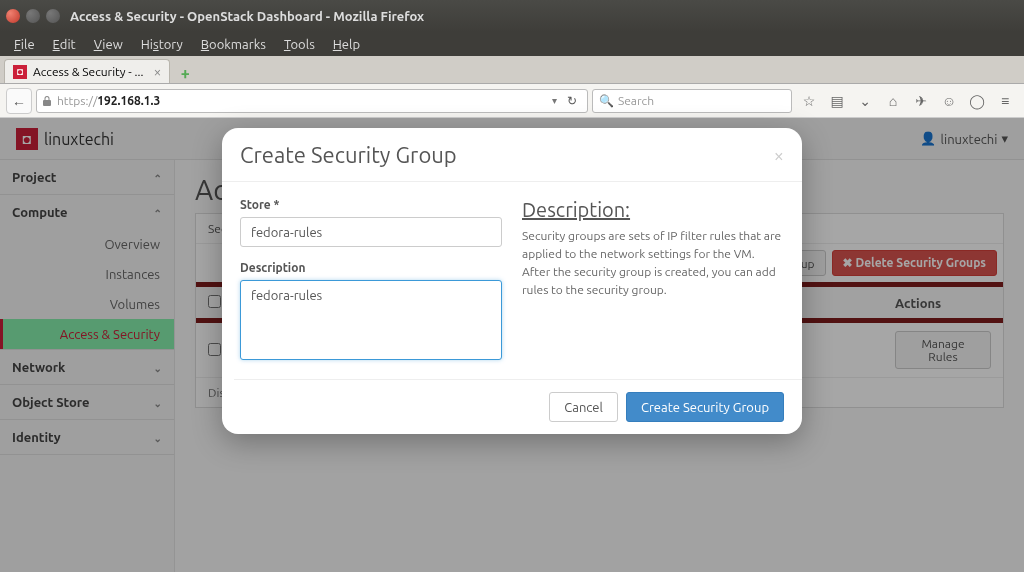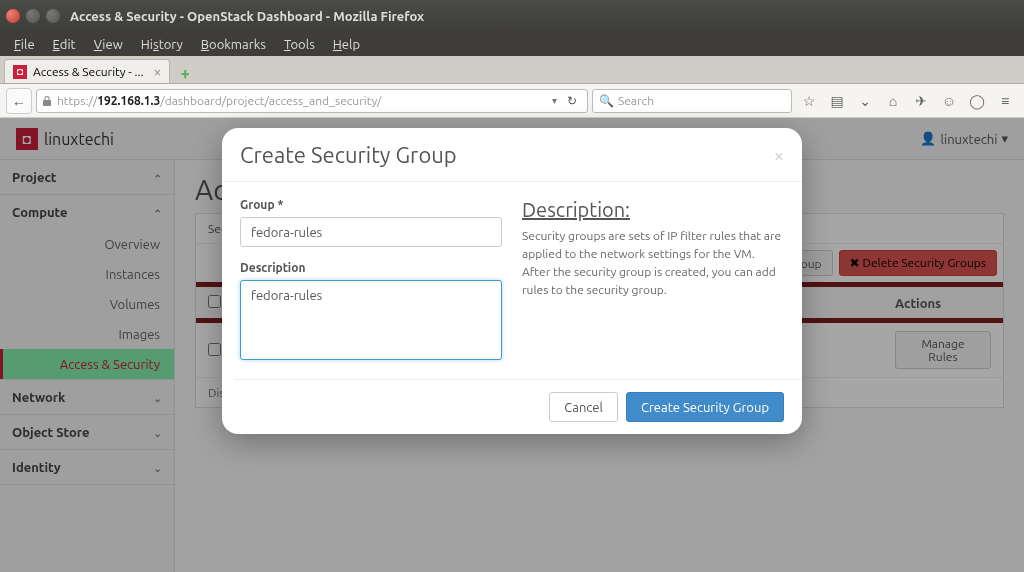--- a/index.html
+++ b/index.html
@@ -50,21 +50,21 @@
 .sidebar-header .chev { color: #888; font-size: 10px; }
 .sidebar-item { padding: 8px 14px; text-align: right; color: #666; cursor: pointer; }
 .sidebar-item.active { color: #cb2039; border-left: 3px solid #cb2039; background: #86efac; }
 
 .main { flex: 1; padding: 14px 20px; position: relative; }
 .page-title { font-size: 28px; color: #555; margin-bottom: 8px; font-weight: normal; }
 .tabs-area { border: 1px solid #ddd; background: #fff; }
 .tabs-head { padding: 8px 12px; font-size: 12px; color: #555; border-bottom: 1px solid #eee; }
 .table-actions { display: flex; justify-content: flex-end; gap: 6px; padding: 6px; }
 .btn { border: 1px solid #ccc; border-radius: 3px; padding: 5px 10px; font-size: 12px; background: #f5f5f5; color: #555; cursor: pointer; }
-.btn-danger { background: #d9534f; border-color: #d43f3a; color: #000000; }
+.btn-danger { background: #d9534f; border-color: #d43f3a; color: #ffffff; font-weight: bold; }
 .table { width: 100%; border-collapse: collapse; font-size: 13px; }
 .table th, .table td { padding: 8px 12px; border-top: 5px solid #7f1d1d; text-align: left; color: #555; }
 .table th { background: #f7f7f7; font-weight: bold; }
 .footer-row { padding: 8px 12px; font-size: 12px; color: #777; border-top: 1px solid #eee; }
 
 
 .modal-backdrop { position: absolute; inset: 0; background: rgba(0,0,0,0.35); display: flex; justify-content: center; }
 .modal { width: 580px; background: #fff; border-radius: 16px; margin-top: 10px; height: fit-content; box-shadow: 0 8px 30px rgba(0,0,0,0.3); }
 .modal-header { padding: 14px 18px; border-bottom: 1px solid #eee; display: flex; align-items: center; }
 .modal-header h3 { font-size: 22px; font-weight: normal; color: #555; }
@@ -113,21 +113,20 @@
 </div>
 
 <div class="urlbar-row">
   <div class="nav-btn">←</div>
   <div class="urlbar">
     <svg class="lock-icon" viewBox="0 0 24 24">
         <path fill="#888" d="M12 2a5 5 0 0 0-5 5v3H6a2 2 0 0 0-2 2v8a2 2 0 0 0 2 2h12a2 2 0 0 0 2-2v-8a2 2 0 0 0-2-2h-1V7a5 5 0 0 0-5-5zm-3 5a3 3 0 1 1 6 0v3H9V7z"></path>
       </svg>
     <span class="url-light">https://</span>
     <span class="url-strong">192.168.1.3</span>
-    <span class="url-light">/dashboard/project/access_and_security/</span>
     <span class="url-drop">▾</span>
     <span class="reload-btn">↻</span>
   </div>
   <div class="searchbar">
     <span>🔍</span>
     <span>Search</span>
   </div>
   <div class="toolbar-icons">
     <div class="ico">☆</div>
     <div class="ico">▤</div>
@@ -166,21 +165,20 @@
         </div>
       </div>
       <div class="sidebar-section">
         <div class="sidebar-header">
           <span>Compute</span>
           <span class="chev">⌃</span>
         </div>
         <div class="sidebar-item">Overview</div>
         <div class="sidebar-item">Instances</div>
         <div class="sidebar-item">Volumes</div>
-        <div class="sidebar-item">Images</div>
         <div class="sidebar-item active">Access &amp; Security</div>
       </div>
       <div class="sidebar-section">
         <div class="sidebar-header">
           <span>Network</span>
           <span class="chev">⌄</span>
         </div>
       </div>
       <div class="sidebar-section">
         <div class="sidebar-header">
@@ -226,21 +224,21 @@
   </div>
 
   <div class="modal-backdrop">
     <div class="modal">
       <div class="modal-header">
         <h3>Create Security Group</h3>
         <span class="modal-close">×</span>
       </div>
       <div class="modal-body">
         <div class="form-col">
-          <label class="form-label">Group *</label>
+          <label class="form-label">Store *</label>
           <input class="form-input" value="fedora-rules" style="">
           <div style="height:14px;"></div>
           <label class="form-label">Description</label>
           <textarea class="form-textarea" style="">fedora-rules</textarea>
         </div>
         <div class="help-col">
           <h4>Description:</h4>
           <p>Security groups are sets of IP filter rules that are applied to the network settings for the VM. After the security group is created, you can add rules to the security group.</p>
         </div>
       </div>

